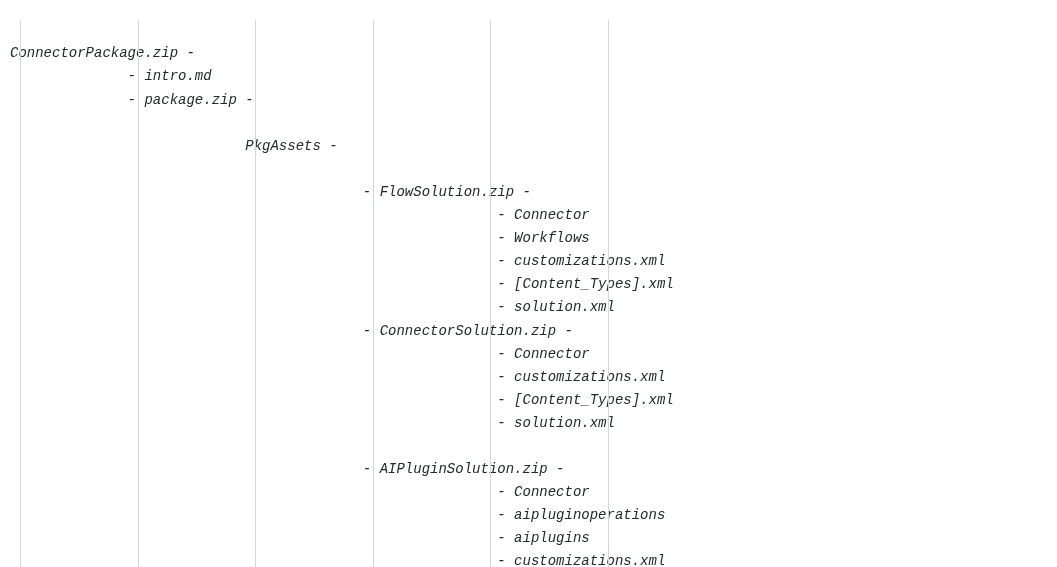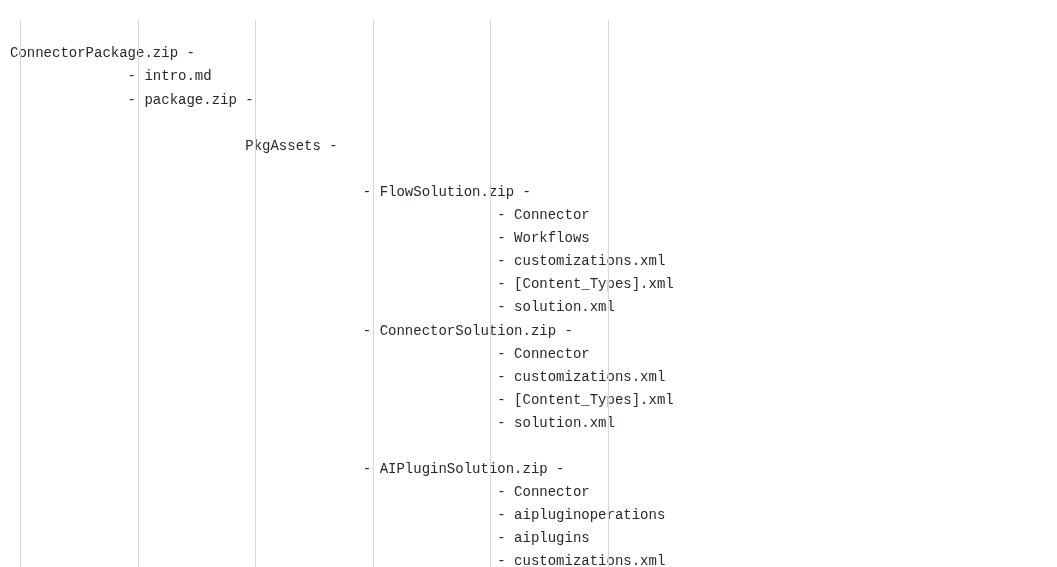--- a/index.html
+++ b/index.html
@@ -15,19 +15,20 @@
       padding: 20px 10px;
       line-height: 1.6;
     }
     .tree-container {
       position: relative;
       white-space: pre;
     }
     .tree-line {
       display: block;
       line-height: 1.65;
+      font-style: italic;
     }
   </style>
 </head>
 <body>
 
 <div class="tree-container" style="position: relative;">
 <span class="tree-line">ConnectorPackage.zip -</span><span class="tree-line">              - intro.md</span><span class="tree-line">              - package.zip -</span><span class="tree-line">&nbsp;</span><span class="tree-line">                            PkgAssets -</span><span class="tree-line">&nbsp;</span><span class="tree-line">                                          - FlowSolution.zip -</span><span class="tree-line">                                                          - Connector</span><span class="tree-line">                                                          - Workflows</span><span class="tree-line">                                                          - customizations.xml</span><span class="tree-line">                                                          - [Content_Types].xml</span><span class="tree-line">                                                          - solution.xml</span><span class="tree-line">                                          - ConnectorSolution.zip -</span><span class="tree-line">                                                          - Connector</span><span class="tree-line">                                                          - customizations.xml</span><span class="tree-line">                                                          - [Content_Types].xml</span><span class="tree-line">                                                          - solution.xml</span><span class="tree-line">&nbsp;</span><span class="tree-line">                                          - AIPluginSolution.zip -</span><span class="tree-line">                                                          - Connector</span><span class="tree-line">                                                          - aipluginoperations</span><span class="tree-line">                                                          - aiplugins</span><span class="tree-line">                                                          - customizations.xml</span><div style="position: absolute; top: 0px; bottom: 0px; left: 10px; width: 1px; background: rgb(208, 215, 222); pointer-events: none;"></div><div style="position: absolute; top: 0px; bottom: 0px; left: 127.6px; width: 1px; background: rgb(208, 215, 222); pointer-events: none;"></div><div style="position: absolute; top: 0px; bottom: 0px; left: 245.2px; width: 1px; background: rgb(208, 215, 222); pointer-events: none;"></div><div style="position: absolute; top: 0px; bottom: 0px; left: 362.8px; width: 1px; background: rgb(208, 215, 222); pointer-events: none;"></div><div style="position: absolute; top: 0px; bottom: 0px; left: 480.4px; width: 1px; background: rgb(208, 215, 222); pointer-events: none;"></div><div style="position: absolute; top: 0px; bottom: 0px; left: 598px; width: 1px; background: rgb(208, 215, 222); pointer-events: none;"></div></div>
 
 </body></html>

